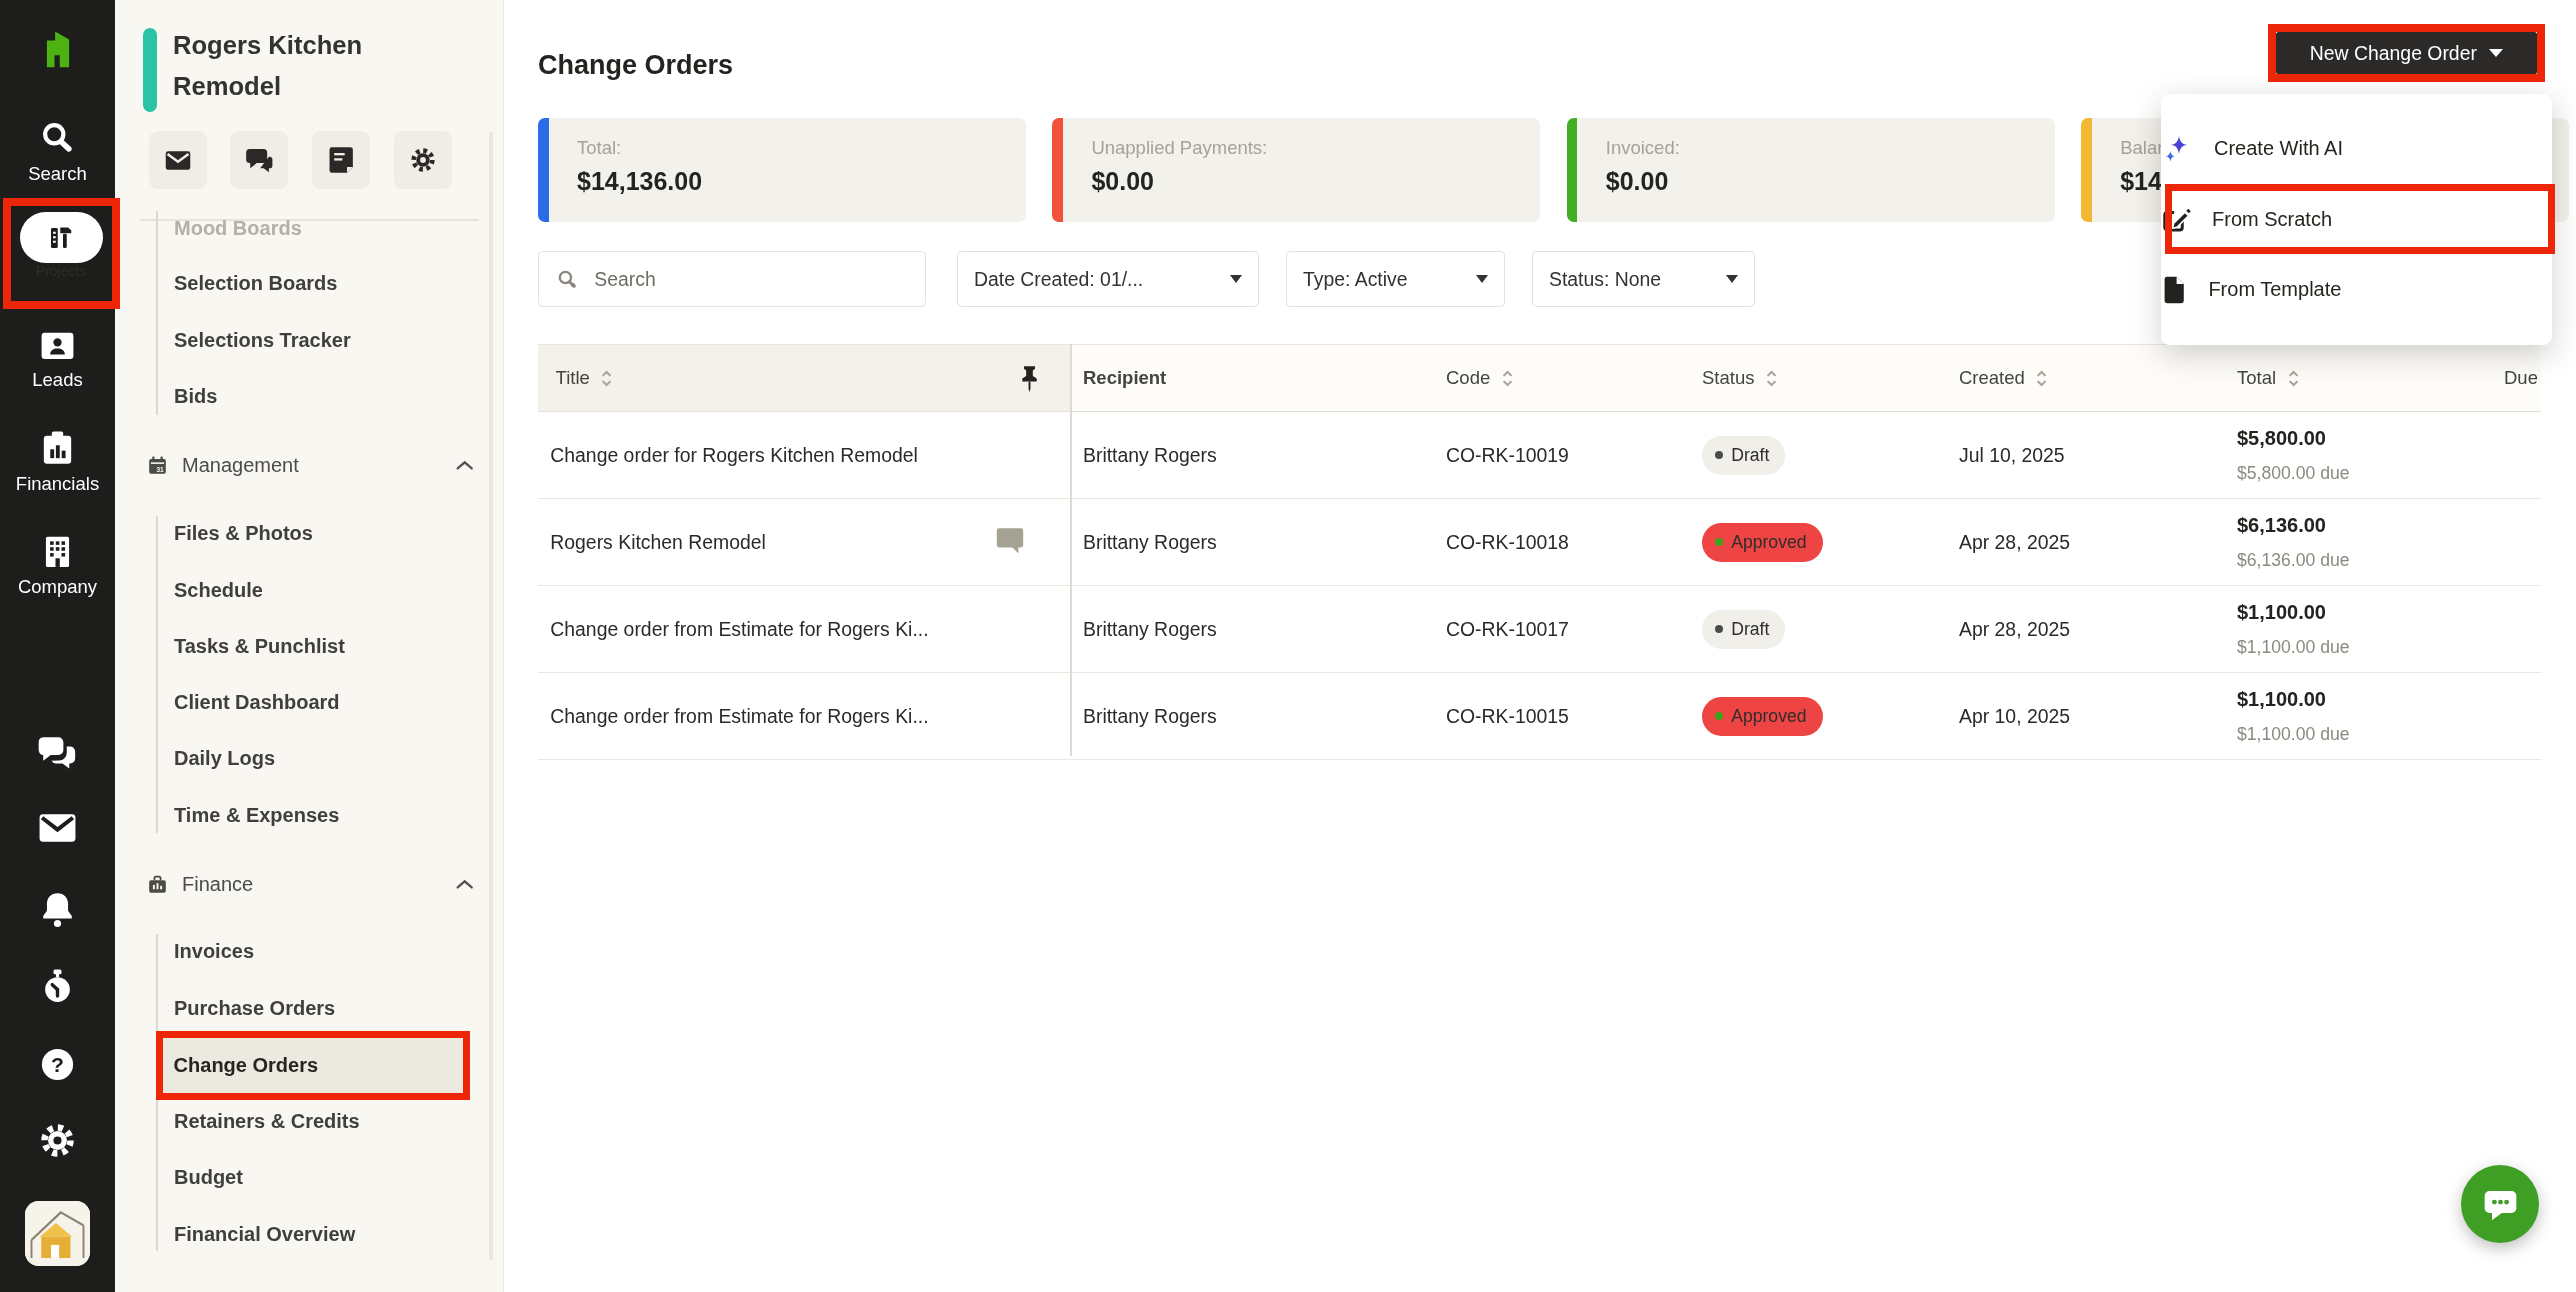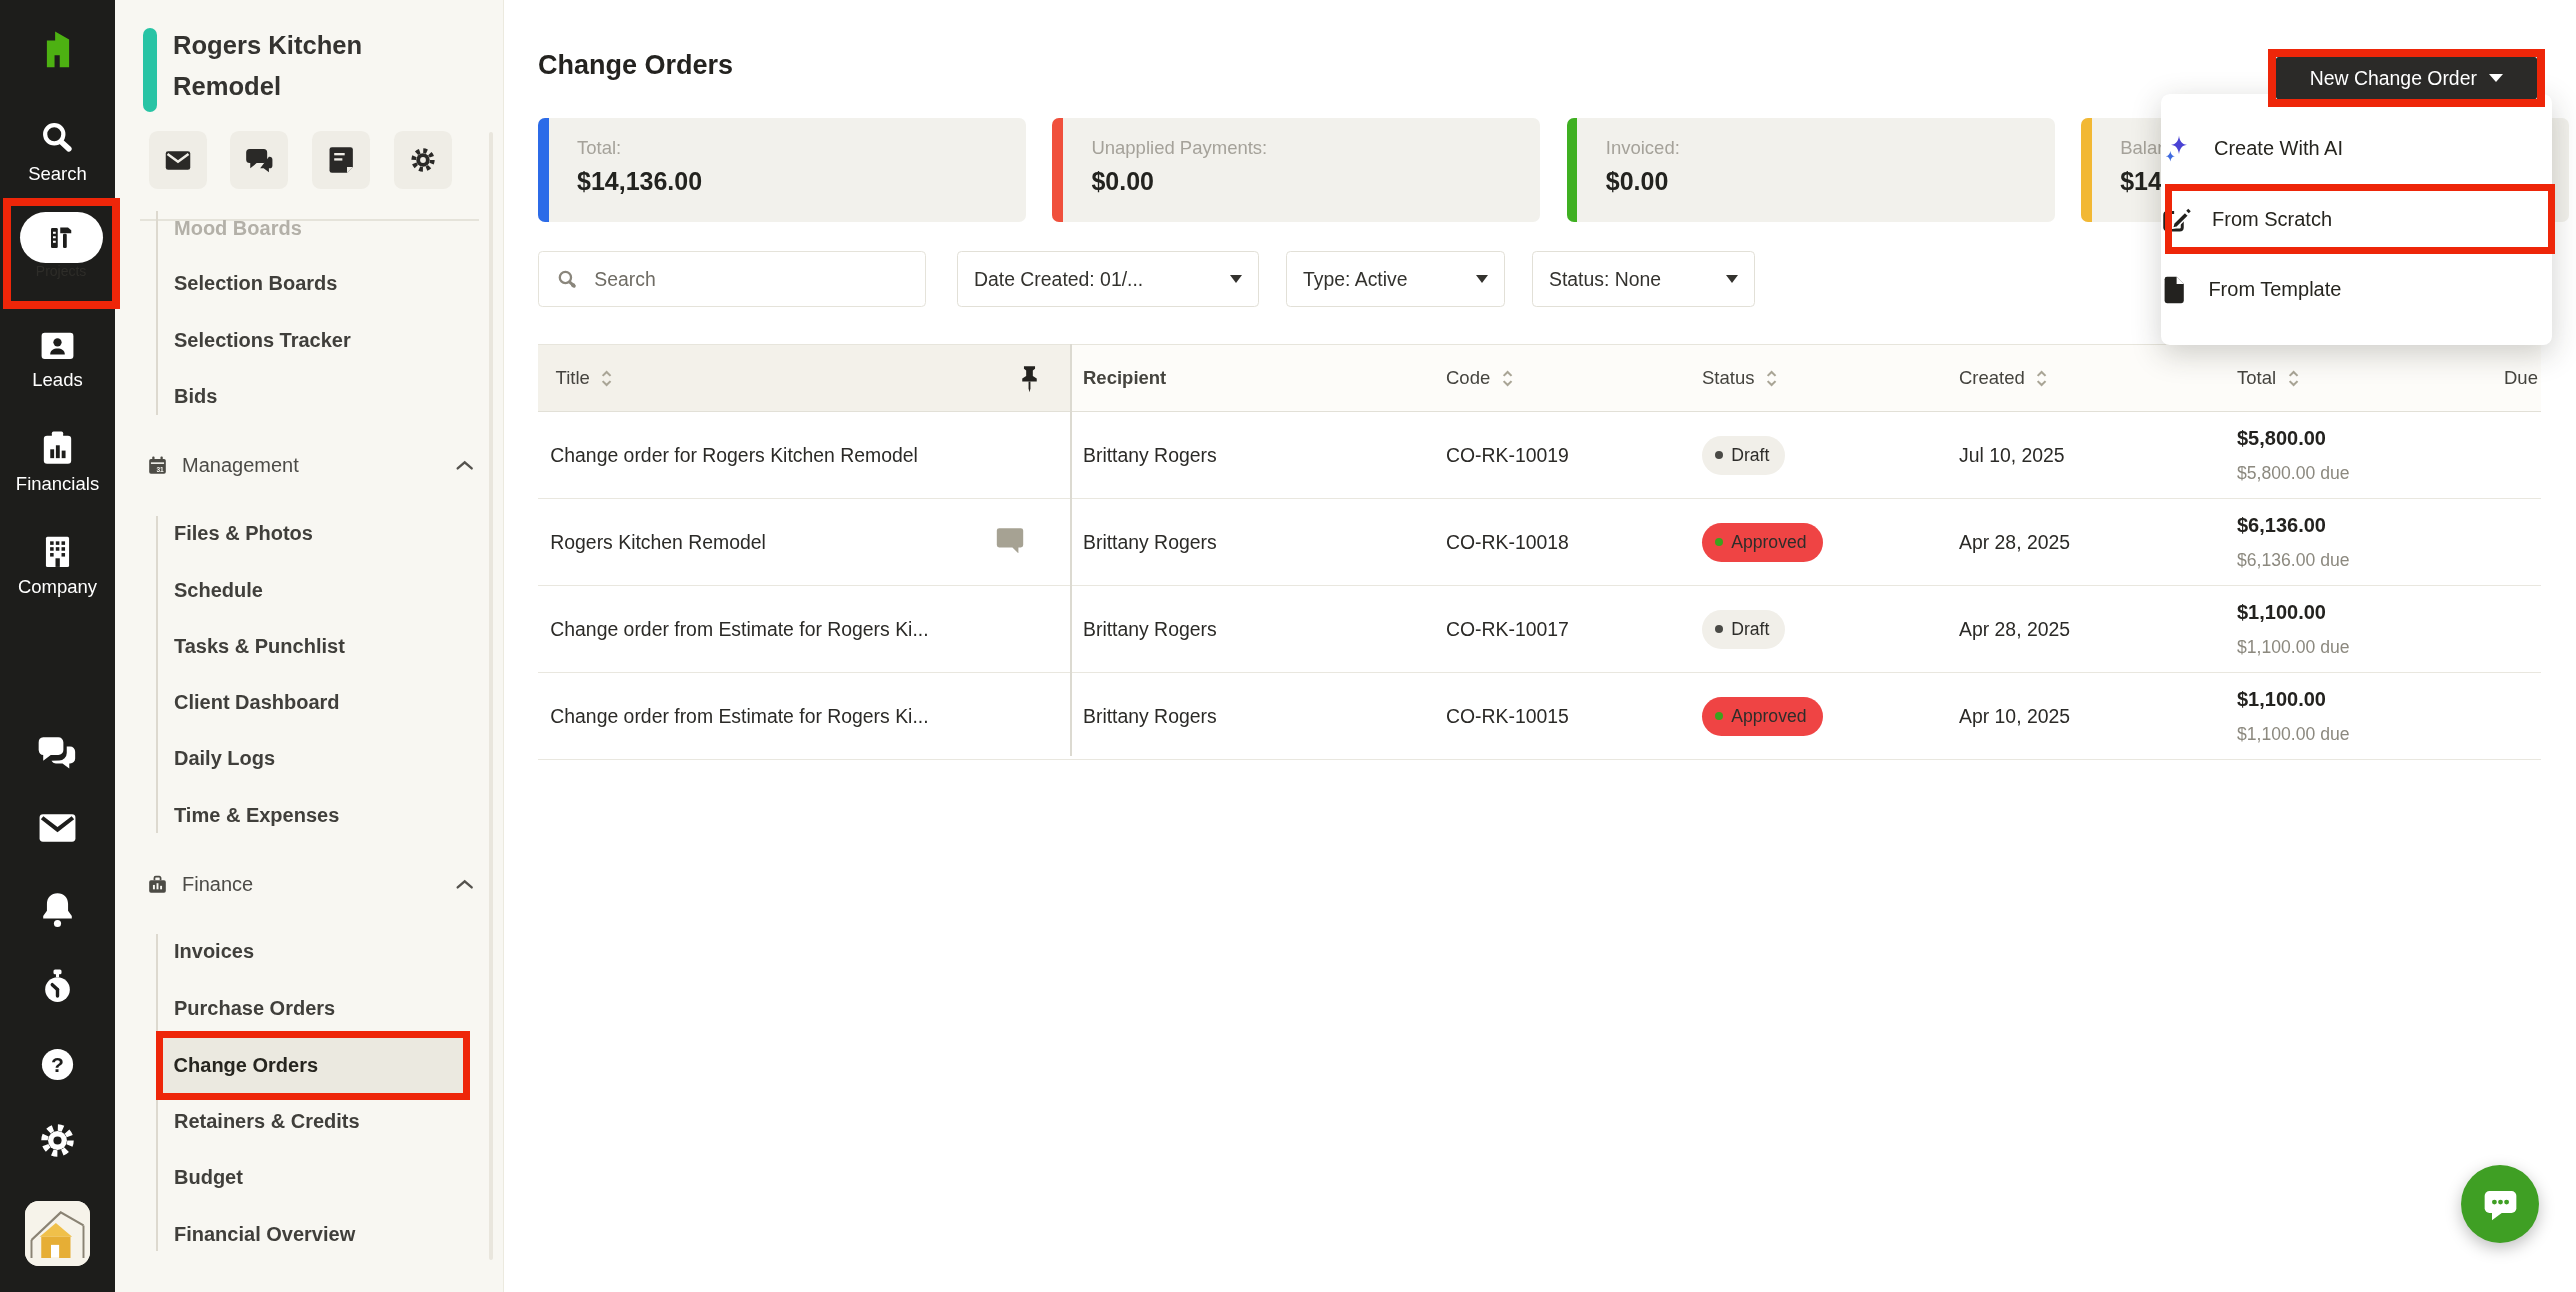--- a/index.html
+++ b/index.html
@@ -28,21 +28,21 @@
   .sechead .ic{position:absolute;left:32px;top:7px;}
   .sechead .tx{position:absolute;left:67px;top:0;height:35px;line-height:35px;font-size:20px;color:#4c4b47;}
   .sechead .chev{position:absolute;left:340px;top:8.8px;}
   .co-annot{position:absolute;left:41px;top:1031px;width:300px;height:55px;border:7px solid var(--annot);background:#ebe9e0;display:flex;align-items:center;}
   .co-annot span{font-size:20px;font-weight:700;color:#26251f;padding-left:10.6px;white-space:nowrap;}
   .side-scroll{position:absolute;left:374px;top:132px;width:4.4px;height:1128px;background:#e9e6dd;border-radius:2.6px;}
 
   
   .main{position:absolute;left:503px;top:0;width:2073px;height:1292px;background:#fff;}
   .page-title{position:absolute;left:35px;top:32px;font-size:27px;font-weight:700;color:#242320;}
-  .btn-annot{position:absolute;left:1765px;top:24px;border:8.8px solid var(--annot);z-index:45;margin-top:25px;}
+  .btn-annot{position:absolute;left:1765px;top:24px;border:8.8px solid var(--annot);z-index:45;}
   .new-btn{width:261px;height:42px;background:#2b2a28;border-radius:2.6px;color:#fff;font-size:19.4px;display:flex;align-items:center;justify-content:center;gap:12.3px;cursor:pointer;}
   .caret{width:0;height:0;border-left:7px solid transparent;border-right:7px solid transparent;border-top:8.8px solid currentColor;}
 
   .cards{position:absolute;left:35px;top:118px;display:flex;gap:26.4px;}
   .card{position:relative;width:488px;height:104px;background:#f2f1ec;border-radius:7px;}
   .card .bar{position:absolute;left:0;top:0;width:10.6px;height:104px;border-radius:7px 0 0 7px;}
   .card .cl{position:absolute;left:39px;top:19.4px;font-size:18.5px;color:#a5a29a;}
   .card .cv{position:absolute;left:39px;top:49px;font-size:25px;font-weight:700;color:#23231f;}
 
   .search-box{position:absolute;left:35px;top:251px;width:388px;height:56px;background:#fff;border:1.8px solid #e5e3da;border-radius:4.4px;box-sizing:border-box;display:flex;align-items:center;}

